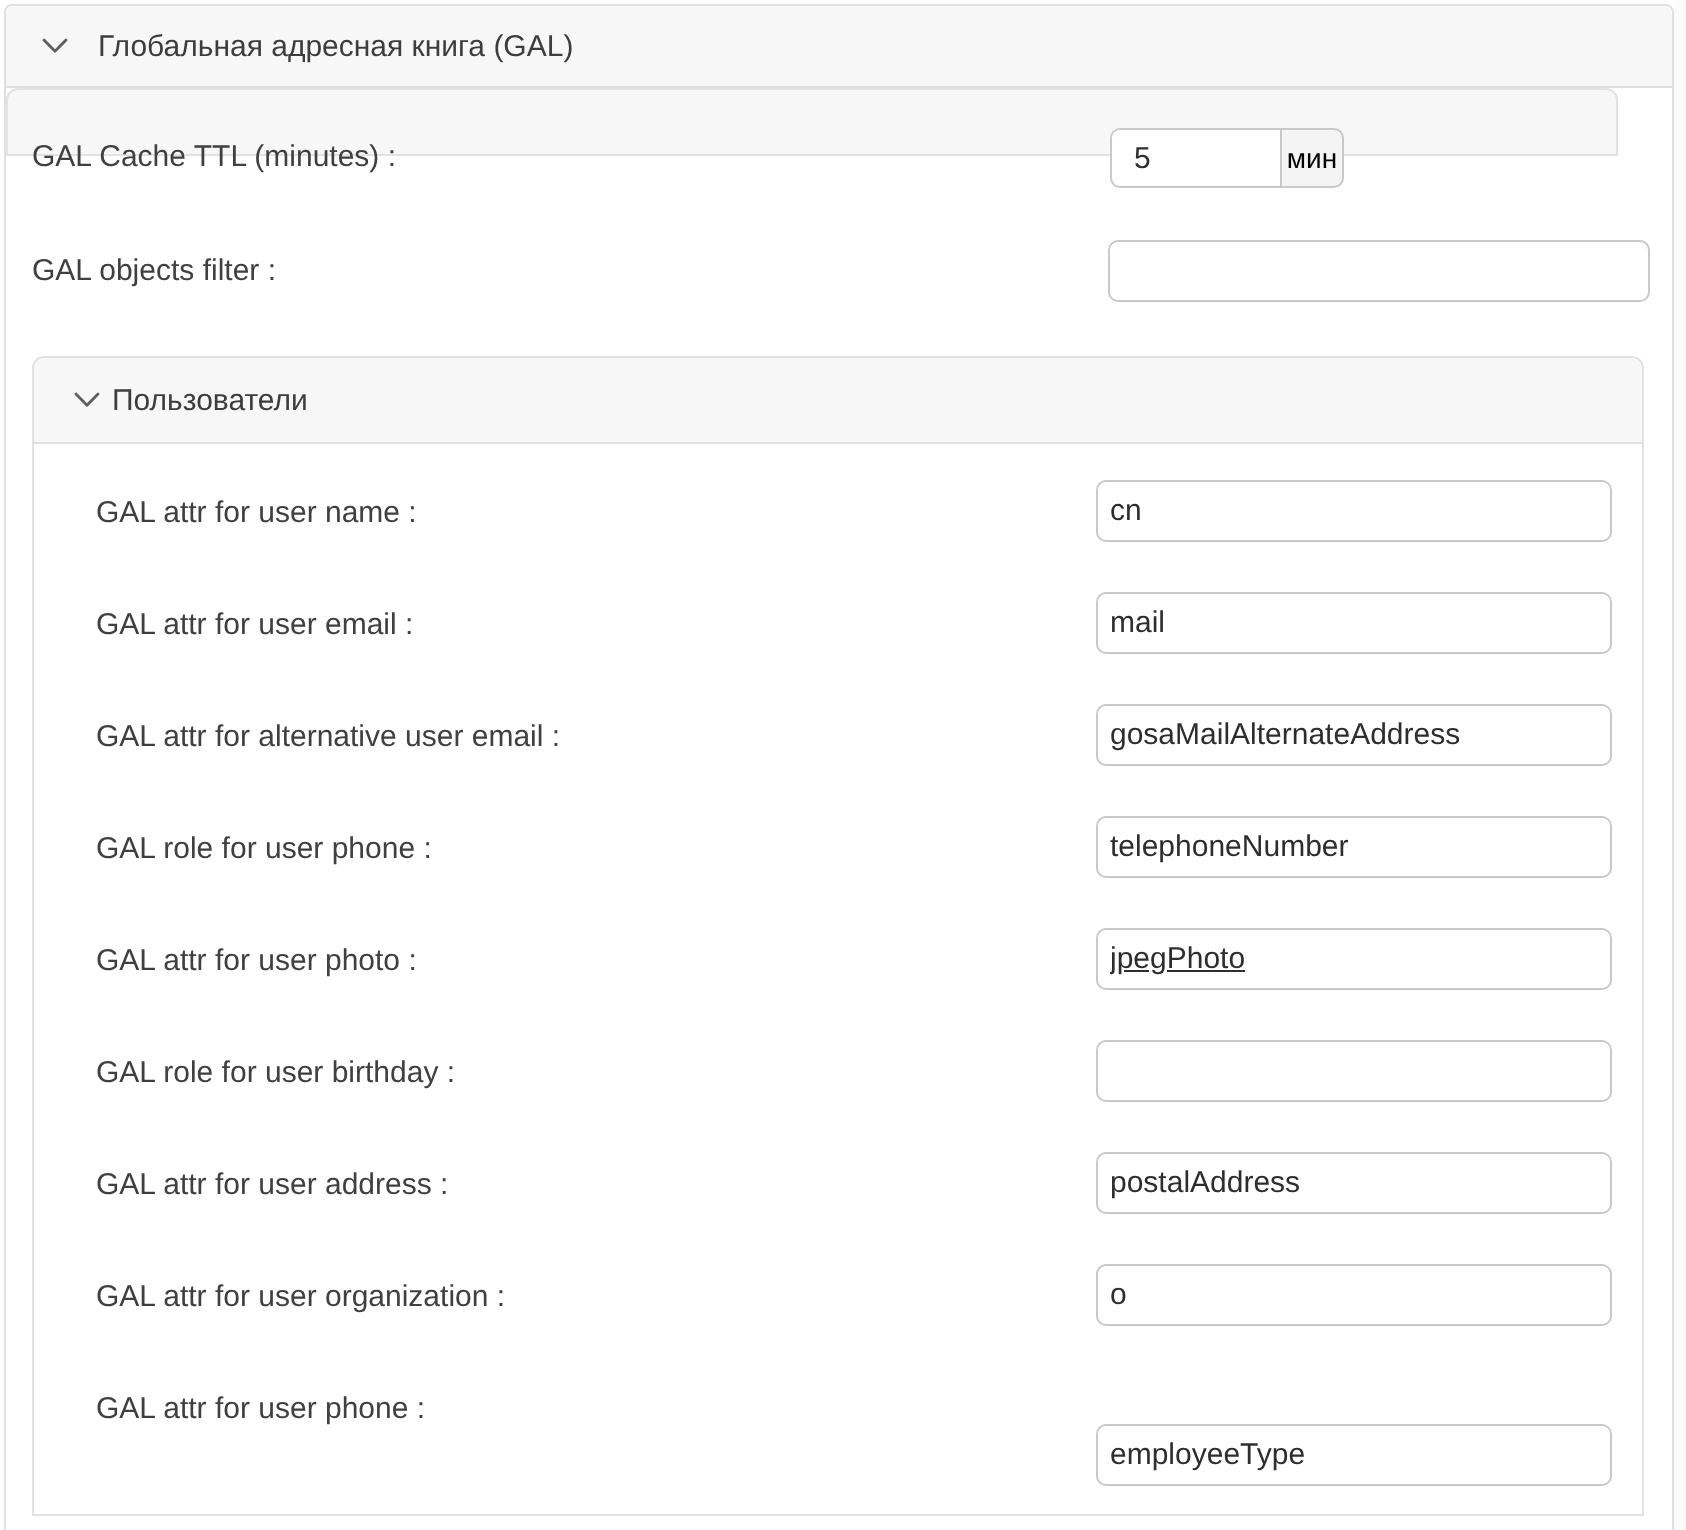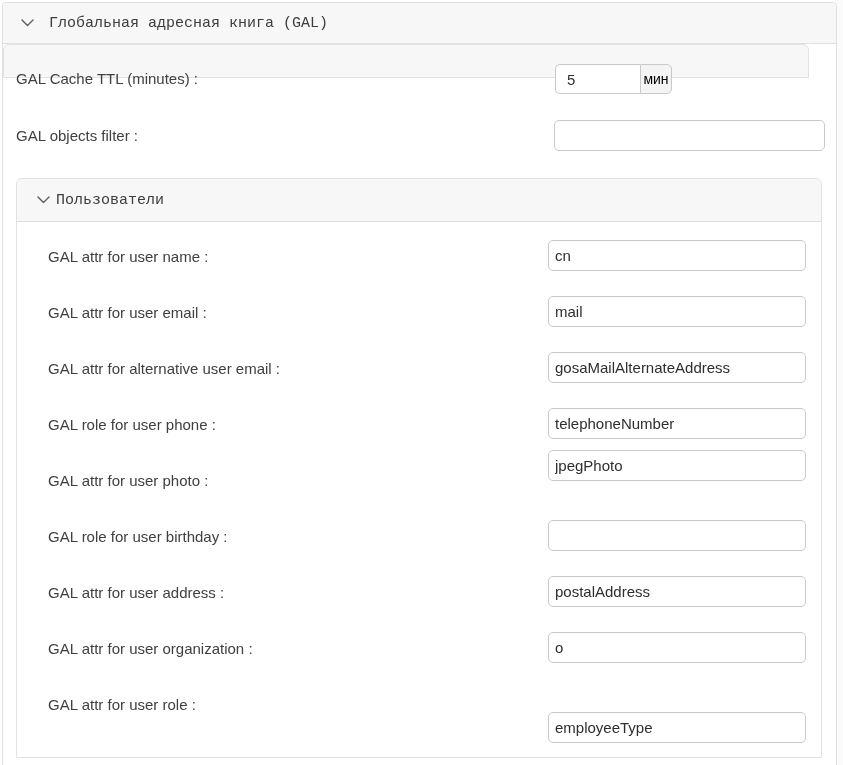--- a/index.html
+++ b/index.html
@@ -17,21 +17,21 @@
 
   .panel{
     position:absolute; background:#ffffff;
     border:1px solid #e0e0e0;
   }
   .panel-header{
     display:flex; align-items:center; gap:15px;
     background:#f7f7f7; border-bottom:1px solid #e0e0e0;
     cursor:pointer;
   }
-  .panel-title{ font-size:15px; color:#3d3d3d;font-family:Liberation Mono, monospace; }
+  .panel-title{ font-size:15px; color:#3d3d3d; }
 
   .chev{ flex:0 0 auto; display:block; }
 
   
   .outer-panel{
     left:2px; top:2px; width:835px; height:790px;
     border-radius:4px 4px 0 0;
   }
   .outer-panel > .panel-header{
     height:41px; padding-left:18px;
@@ -143,40 +143,40 @@
         <input type="text" class="text-input" style="top: 173px;" value="gosaMailAlternateAddress">
       </div>
 
       <div>
         <label class="flabel row-label" style="top:237px">GAL role for user phone :</label>
         <input type="text" class="text-input" style="top: 229px;" value="telephoneNumber">
       </div>
 
       <div>
         <label class="flabel row-label" style="top:293px">GAL attr for user photo :</label>
-        <input type="text" class="text-input" style="top: 271px;" value="jpegPhoto">
+        <input type="text" class="text-input" style="top: 285px; text-decoration: underline;" value="jpegPhoto">
       </div>
 
       <div>
         <label class="flabel row-label" style="top:349px">GAL role for user birthday :</label>
         <input type="text" class="text-input" style="top: 341px;" value="">
       </div>
 
       <div>
         <label class="flabel row-label" style="top:405px">GAL attr for user address :</label>
         <input type="text" class="text-input" style="top: 397px;" value="postalAddress">
       </div>
 
       <div>
         <label class="flabel row-label" style="top:461px">GAL attr for user organization :</label>
         <input type="text" class="text-input" style="top: 453px;" value="o">
       </div>
 
       <div>
-        <label class="flabel row-label" style="top:517px">GAL attr for user role :</label>
+        <label class="flabel row-label" style="top:517px">GAL attr for user phone :</label>
         <input type="text" class="text-input" style="top: 533px;" value="employeeType">
       </div>
 
     </section>
 
     <div class="next-panel"></div>
 
   </section>
 
   <div class="right-gutter"></div>

